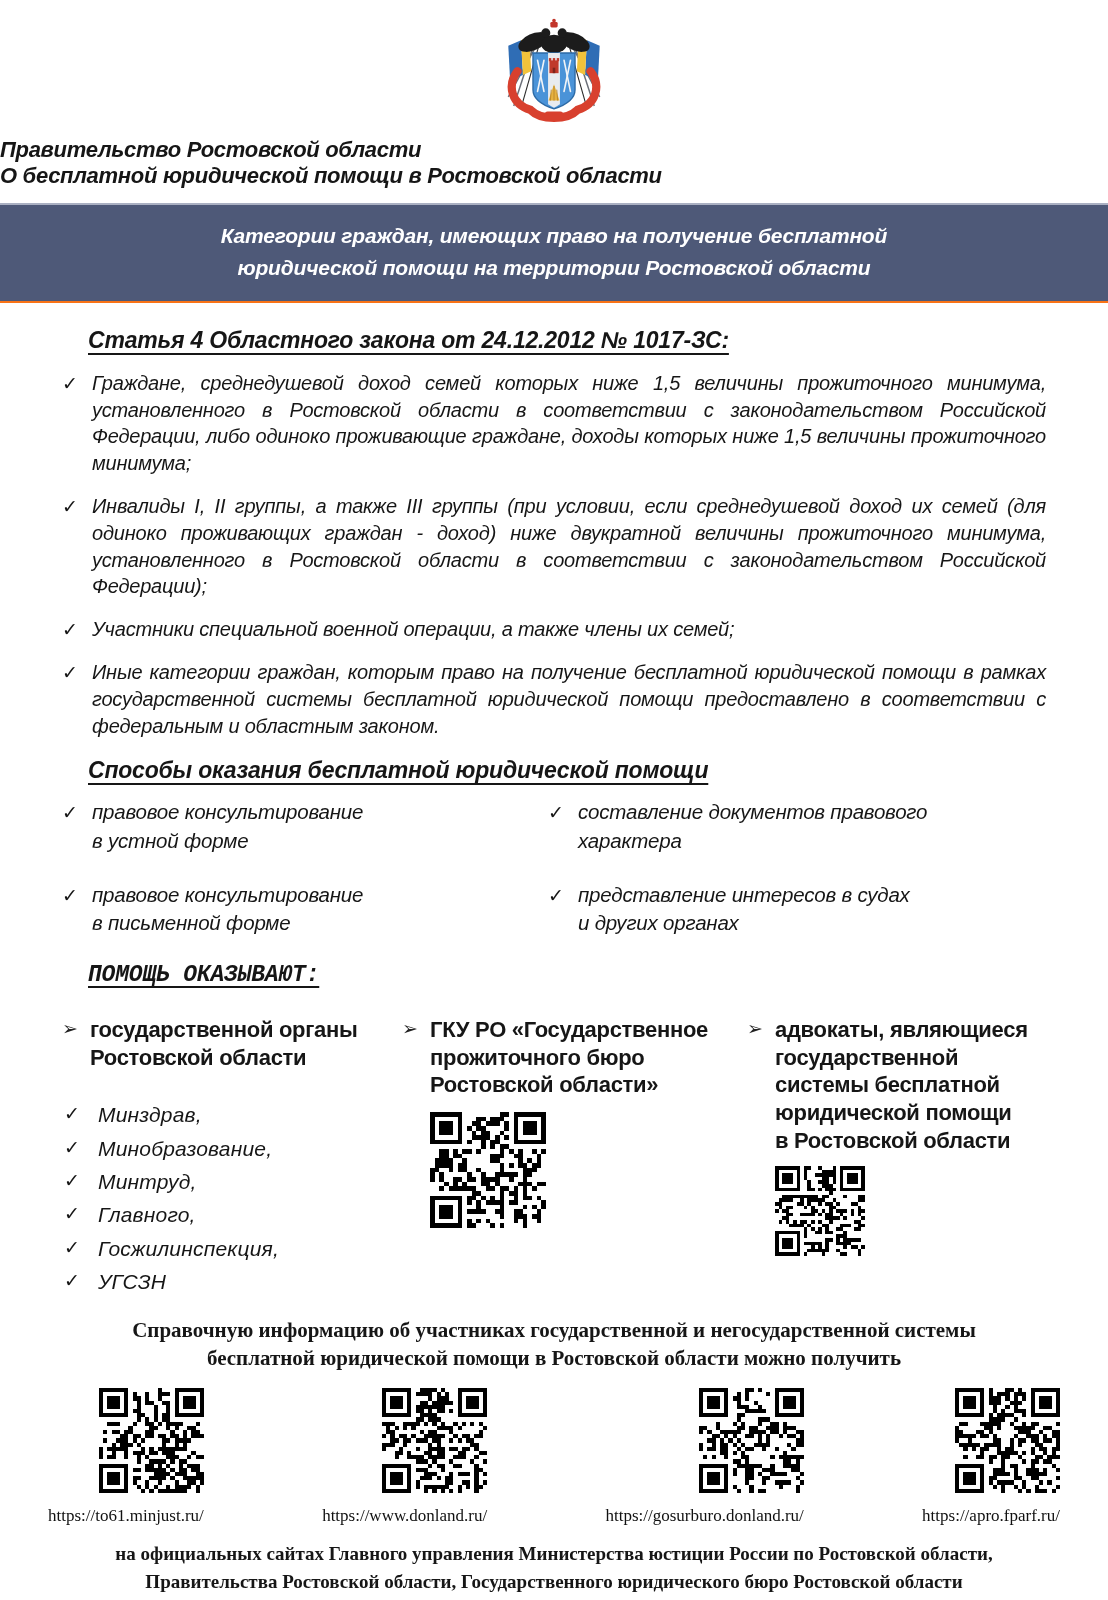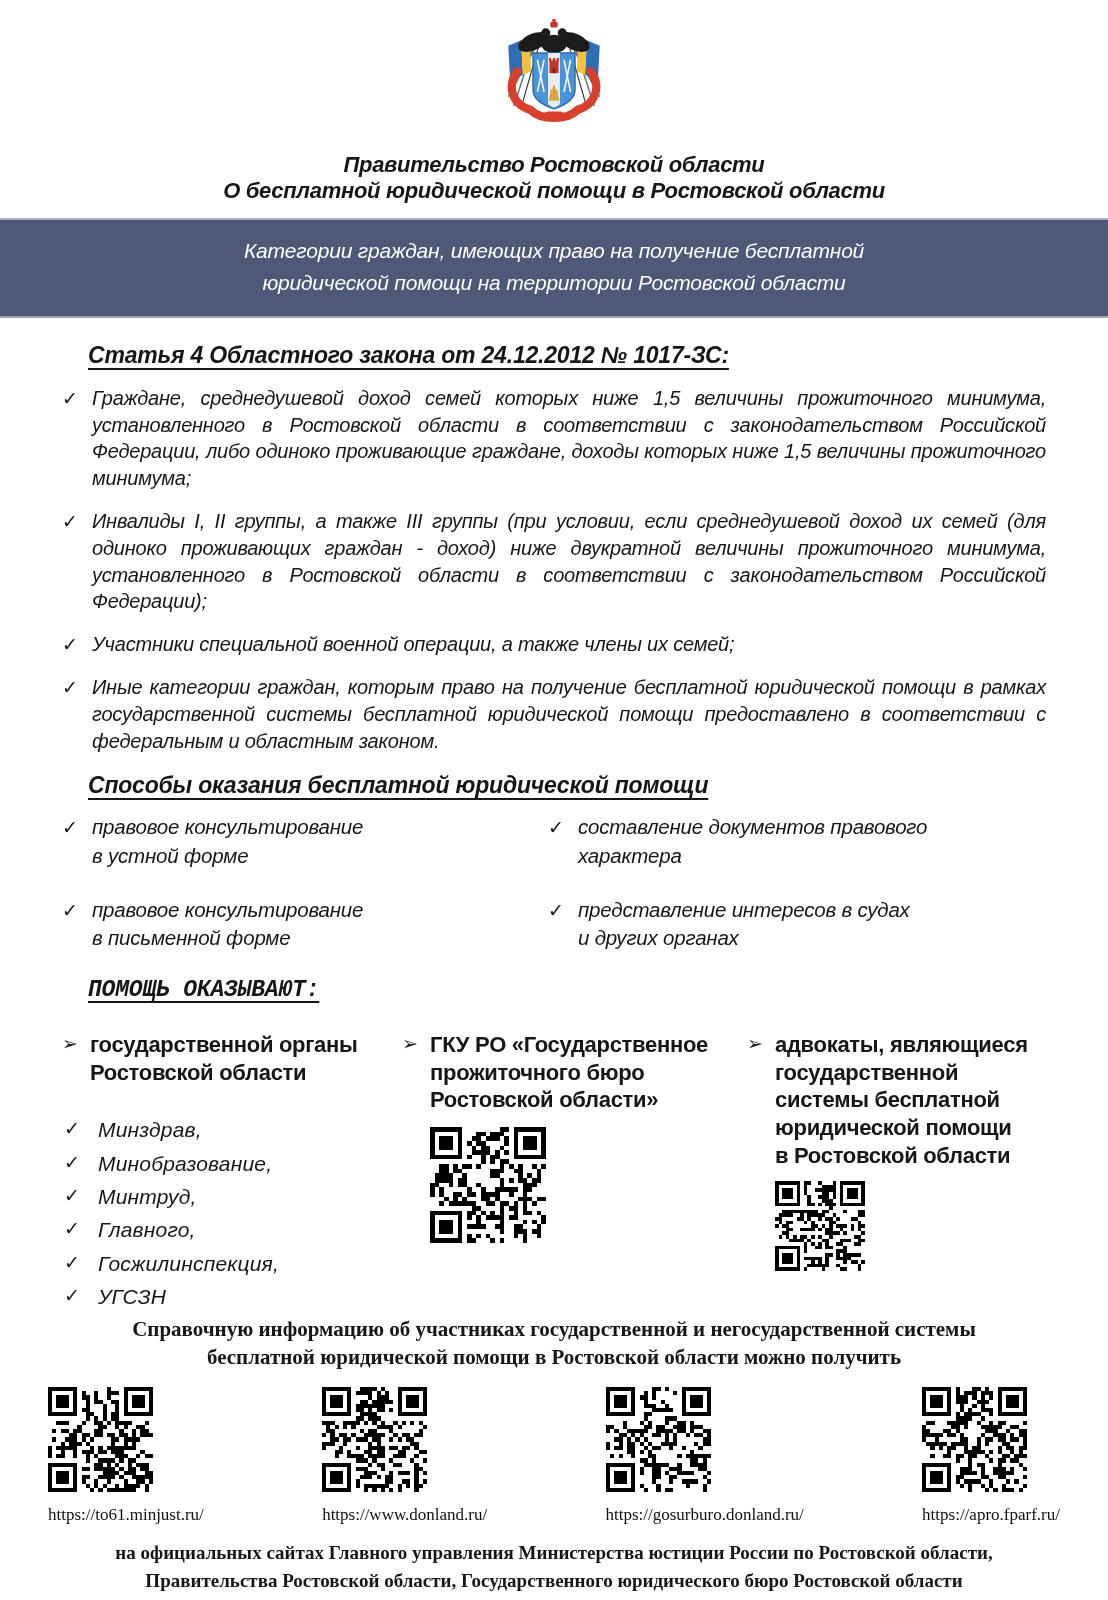--- a/index.html
+++ b/index.html
@@ -4,25 +4,25 @@
 <style>
   html,body{margin:0;padding:0;background:#e8e8e8;}
   .page{
     width:1108px;height:1600px;margin:0 auto;background:#ffffff;
     position:relative;overflow:hidden;color:#161616;
     font-family:"Liberation Sans","DejaVu Sans",sans-serif;
   }
   
   .crest{display:flex;justify-content:center;padding-top:16px;}
   .crest svg{width:128px;height:118px;}
-  .titles{text-align:center;font-weight:bold;font-style:italic;font-size:22px;line-height:1.2;margin-top:18px;letter-spacing:-0.3px;}
+  .titles{text-align:left;font-weight:bold;font-style:italic;font-size:22px;line-height:1.2;margin-top:3px;letter-spacing:-0.3px;}
   .banner{
-    margin-top:13px;color:#fff;text-align:center;font-style:italic;font-weight:normal;
+    margin-top:13px;color:#fff;text-align:center;font-style:italic;font-weight:bold;
     font-size:21px;line-height:1.55;padding:15px 0 16px;letter-spacing:-0.2px;
-    border-top:2px solid #aab0c2;border-bottom:2px solid #a3a3a3;
+    border-top:2px solid #aab0c2;border-bottom:2px solid #f97316;
   }
   
   .content{padding:0 62px;}
   .h-underline{
     font-weight:bold;font-style:italic;font-size:23px;letter-spacing:-0.2px;
     text-decoration:underline;text-underline-offset:5px;text-decoration-thickness:2px;
   }
   .article-heading{margin:24px 0 4px 26px;}
   .check-list{list-style:none;margin:0;padding:0;}
   .check-item{
@@ -39,23 +39,23 @@
   .provider-title{position:relative;padding-left:28px;font-weight:bold;font-size:22px;line-height:1.27;letter-spacing:-0.3px;}
   .arrow{position:absolute;left:0;top:1px;font-weight:normal;font-size:19px;color:#222;}
   .ministries{list-style:none;padding:0;margin:30px 0 0 2px;}
   .ministries li{position:relative;padding-left:34px;font-style:italic;font-size:21px;line-height:1.3;margin-bottom:6px;letter-spacing:0.2px;}
   .qr{background:#fff;display:block;}
   .qr svg{display:block;width:100%;height:100%;}
   .qr-mid{width:116px;height:116px;margin:13px 0 0 28px;}
   .qr-small{width:90px;height:90px;margin:11px 0 0 28px;}
   
   .serif{font-family:"Liberation Serif","DejaVu Serif",serif;}
-  .info{text-align:center;font-weight:bold;font-size:21px;line-height:1.32;}
+  .info{margin-top:16px;text-align:center;font-weight:bold;font-size:21px;line-height:1.32;}
   .qr-row{display:flex;justify-content:space-between;align-items:flex-start;padding:0 48px;margin-top:15px;}
-  .qr-col{display:flex;flex-direction:column;align-items:flex-start;}
+  .qr-col{display:flex;flex-direction:column;align-items:flex-end;}
   .qr-big{width:105px;height:105px;}
   .qr-url{margin-top:13px;font-size:17px;color:#111;}
   .closing{margin-top:14px;text-align:center;font-weight:bold;font-size:19px;line-height:1.48;}
 </style>
 </head>
 <body>
 
 <div class="page">
 
   <div class="crest">

